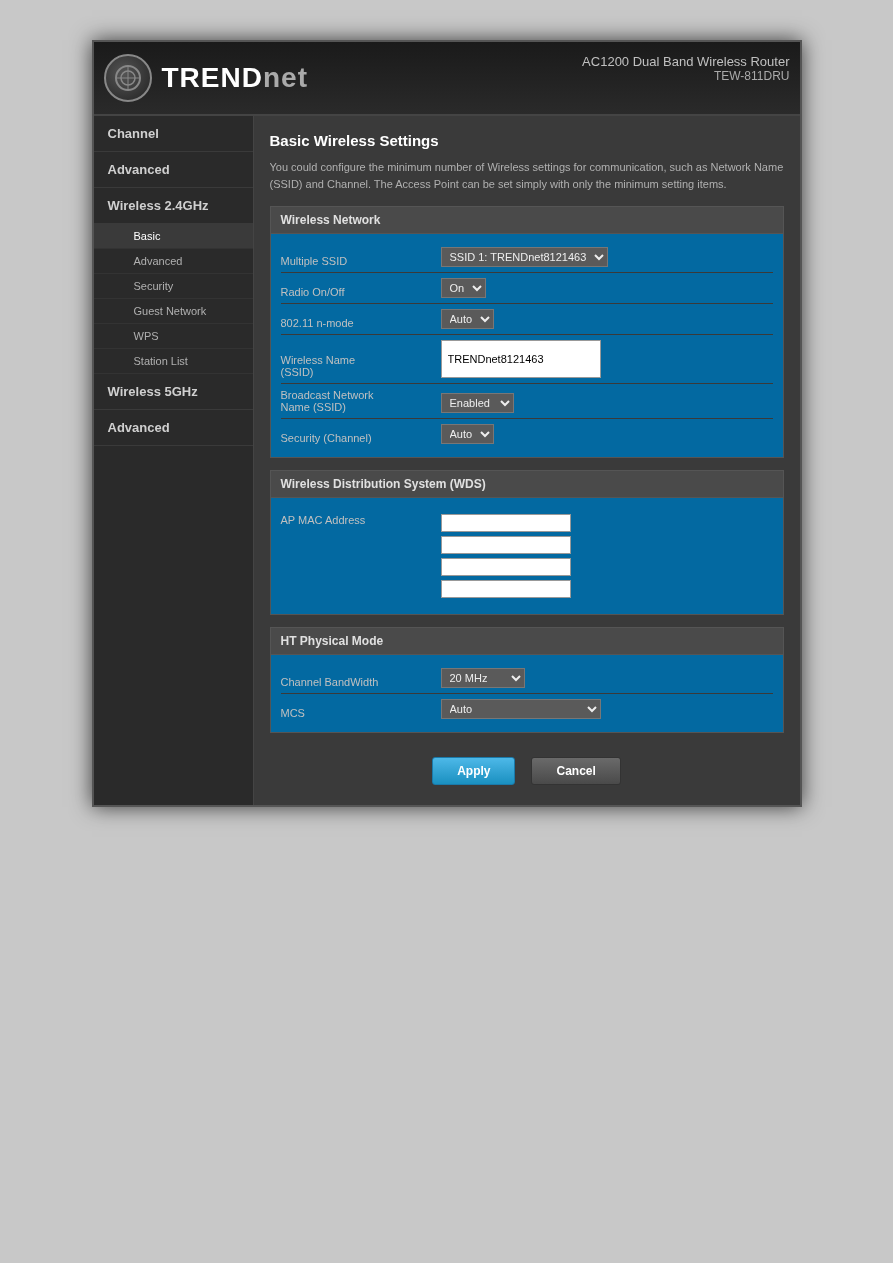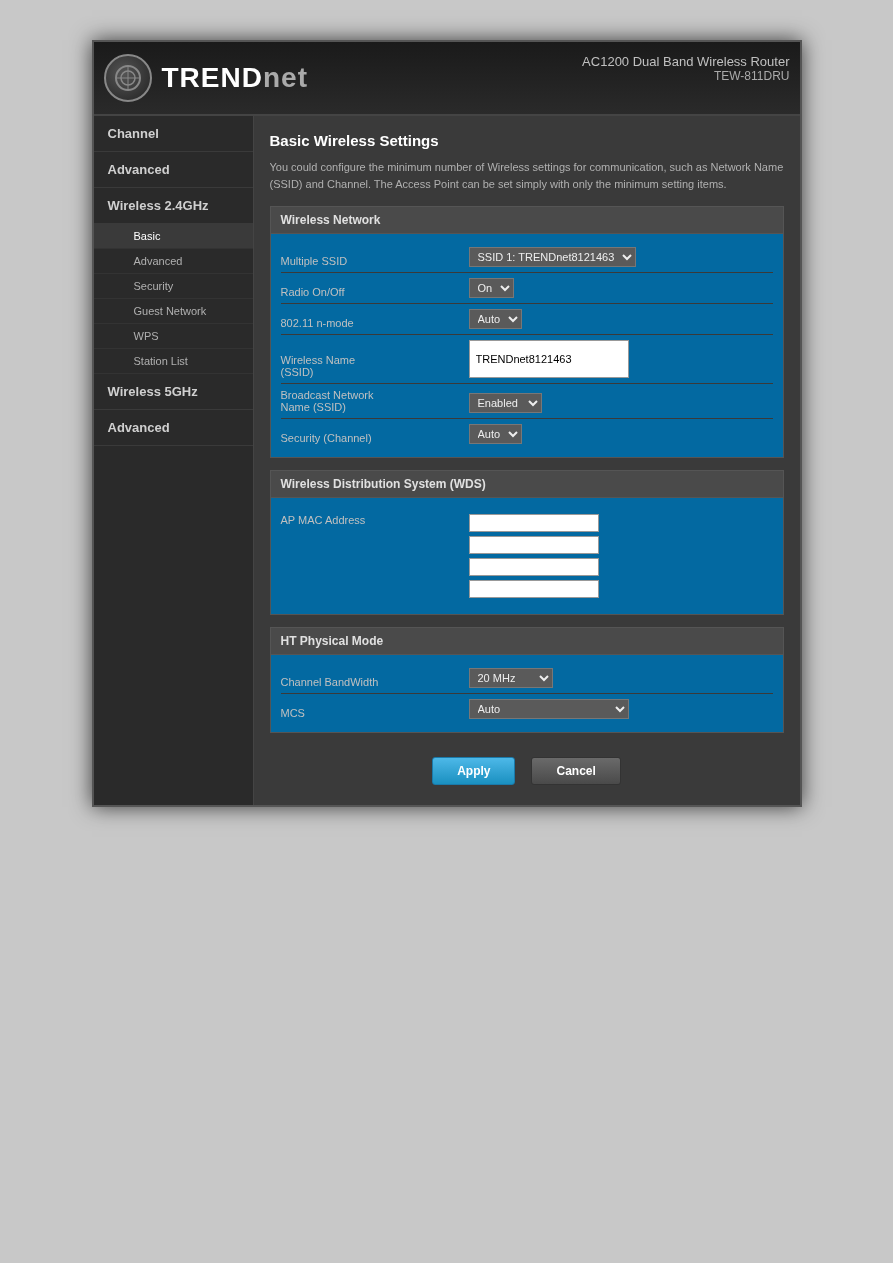--- a/index.html
+++ b/index.html
@@ -151,21 +151,20 @@
     }
     .form-label {
       width: 160px;
       color: #c0c0c0;
       font-size: 11px;
       flex-shrink: 0;
     }
     .form-control {
       display: flex;
       align-items: center;
-      margin-left: 28px;
     }
 
     select {
       background: #5a5a5a;
       color: #eee;
       border: 1px solid #777;
       padding: 2px 4px;
       font-size: 11px;
       cursor: pointer;
     }

